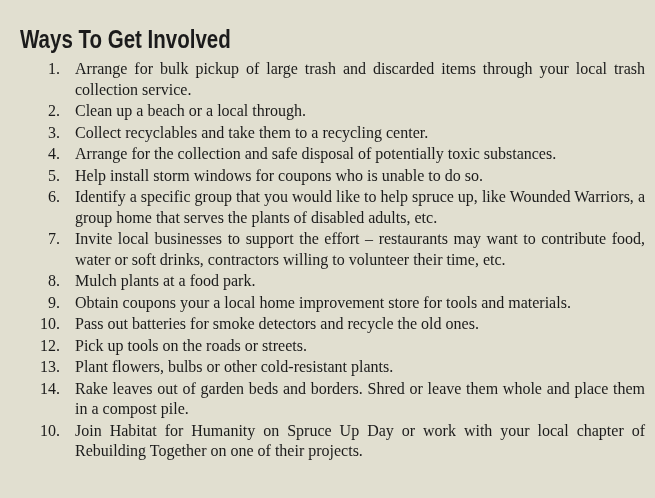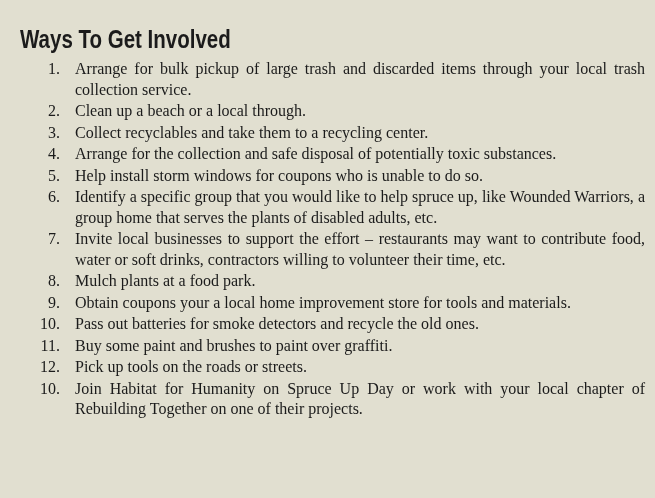--- a/index.html
+++ b/index.html
@@ -103,31 +103,35 @@
   <li>
     <span class="item-number">9.</span>
     <span class="item-text">Obtain coupons your a local home improvement store for tools and materials.</span>
   </li>
 
   <li>
     <span class="item-number">10.</span>
     <span class="item-text">Pass out batteries for smoke detectors and recycle the old ones.</span>
   </li>
 
-  <li>
-    <span class="item-number">11.</span>
-    <span class="item-text">Buy some paint and brushes to paint over graffiti.</span>
-  </li>
 
   <li>
     <span class="item-number">12.</span>
     <span class="item-text">Pick up tools on the roads or streets.</span>
   </li>
 
+  <li>
+    <span class="item-number">13.</span>
+    <span class="item-text">Plant flowers, bulbs or other cold-resistant plants.</span>
+  </li>
 
+  <li>
+    <span class="item-number">14.</span>
+    <span class="item-text">Rake leaves out of garden beds and borders. Shred or leave them whole and place them in a compost pile.</span>
+  </li>
 
 
   <li>
     <span class="item-number">10.</span>
     <span class="item-text">Join Habitat for Humanity on Spruce Up Day or work with your local chapter of Rebuilding Together on one of their projects.</span>
   </li>
 </ol>
 </div>
 
 </body></html>

